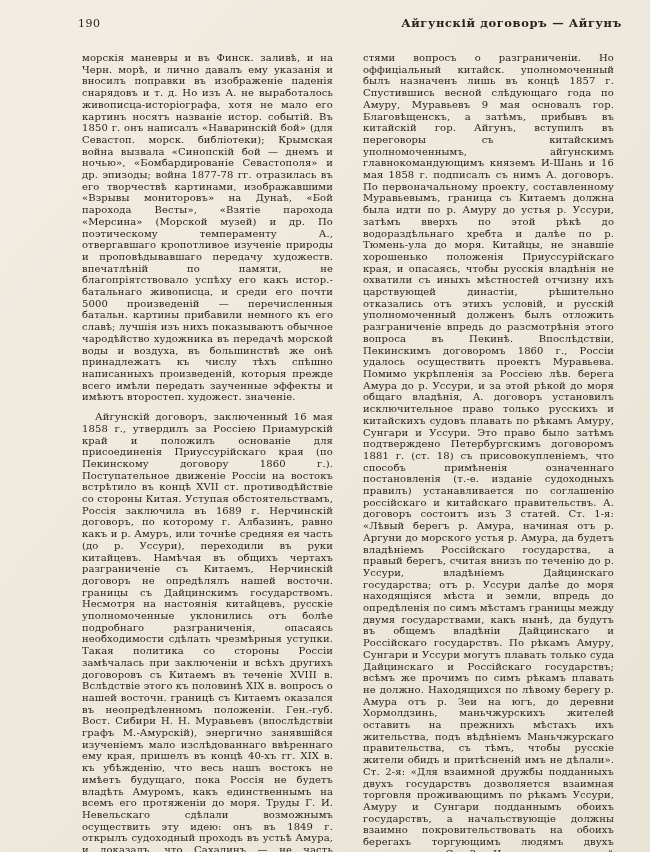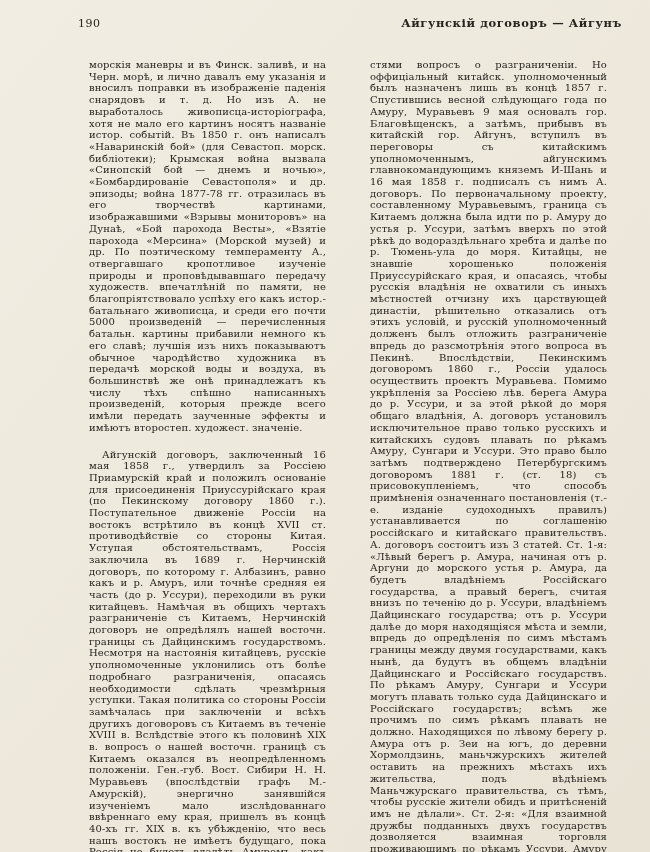--- a/index.html
+++ b/index.html
@@ -45,21 +45,21 @@
     gap: 14px;
   }
   .col {
     width: 267px;
     text-align: justify;
     font-size: 10px;
     line-height: 11.7px;
     letter-spacing: 0.1px;
   }
   p {
-    margin: 15px;
+    margin: 8px;
   }
   p.indent {
     text-indent: 13px;
   }
   .entry-term {
     font-weight: normal;
   }
 </style>
 </head>
 <body>

